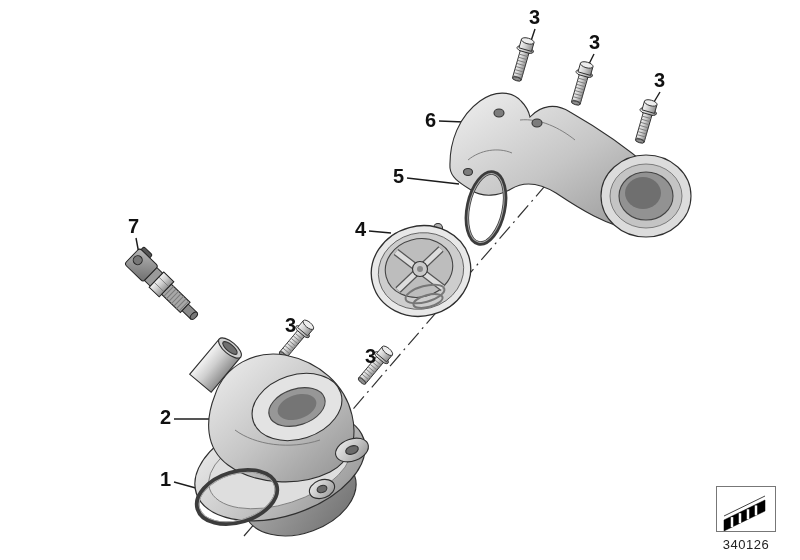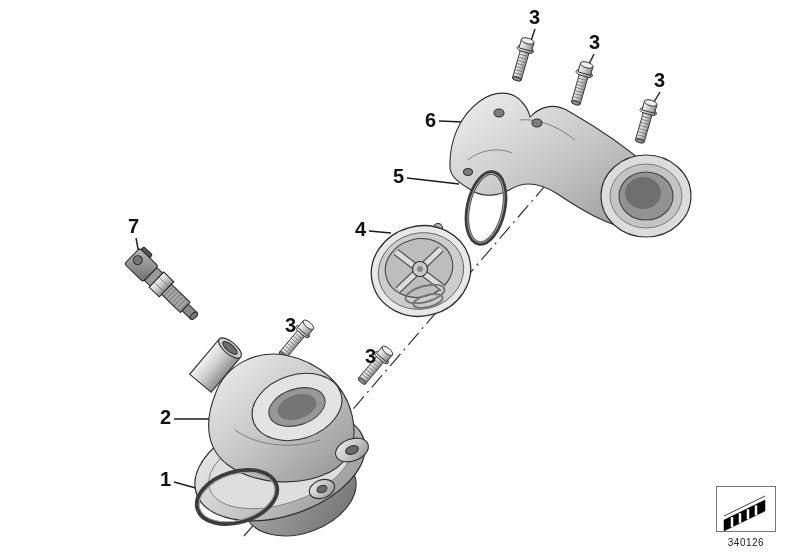--- a/index.html
+++ b/index.html
@@ -4,21 +4,21 @@
 <style>
   html,body{margin:0;padding:0;background:#fff;}
   .stage{position:relative;width:800px;height:560px;background:#fff;overflow:hidden;
          font-family:"Liberation Sans",sans-serif;}
   .stage svg{position:absolute;left:0;top:0;}
   .callout{position:absolute;font-weight:bold;font-size:20px;line-height:1;color:#111;
            cursor:pointer;user-select:none;}
   .logo-box{position:absolute;left:716px;top:486px;width:60px;height:46px;
             border:1px solid #777;background:#fff;box-sizing:border-box;}
   .part-number{position:absolute;left:710px;top:537px;width:72px;text-align:center;
-               font-size:10px;color:#222;letter-spacing:0.5px;}
+               font-size:13px;color:#222;letter-spacing:0.5px;}
 </style>
 </head>
 <body>
 
 <div class="stage">
 
   <svg width="800" height="560" viewBox="0 0 800 560">
     <defs>
       <linearGradient id="gm" x1="0" y1="0" x2="1" y2="0">
         <stop offset="0" stop-color="#f4f4f4"></stop>

